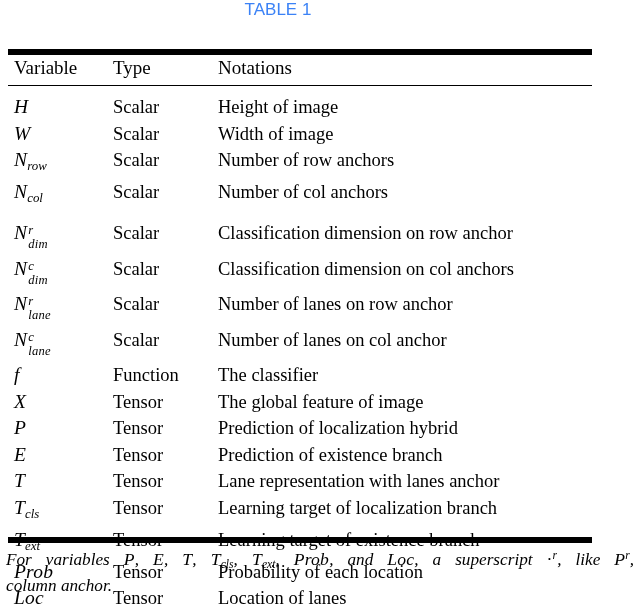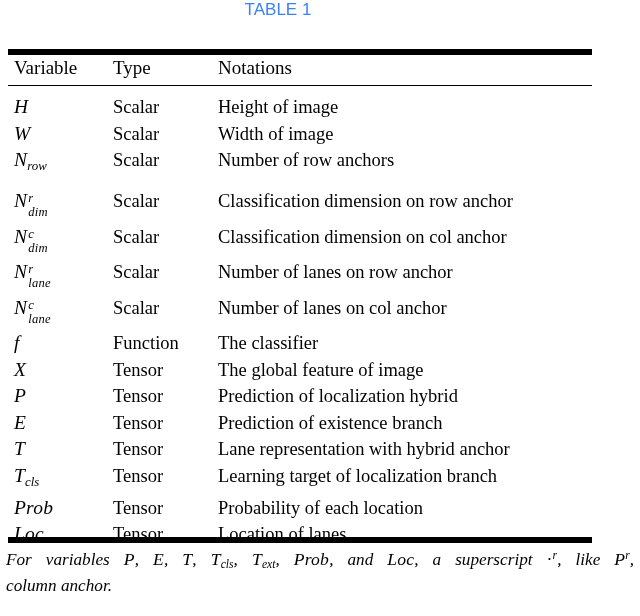--- a/index.html
+++ b/index.html
@@ -185,31 +185,36 @@
         <td>Scalar</td>
         <td>Width of image</td>
       </tr>
 
       <tr>
         <td><span class="math"><span>N</span><span class="sub">row</span></span></td>
         <td>Scalar</td>
         <td>Number of row anchors</td>
       </tr>
 
+      <tr>
+        <td><span class="math"><span>N</span><span class="sub">col</span></span></td>
+        <td>Scalar</td>
+        <td>Number of col anchors</td>
+      </tr>
 
       <tr class="spaced">
         <td><span class="math"><span>N</span><span class="updown"><span class="u">r</span><span class="d">dim</span></span><span class="pad-dim"></span></span></td>
         <td>Scalar</td>
         <td>Classification dimension on row anchor</td>
       </tr>
 
       <tr class="spaced">
         <td><span class="math"><span>N</span><span class="updown"><span class="u">c</span><span class="d">dim</span></span><span class="pad-dim"></span></span></td>
         <td>Scalar</td>
-        <td>Classification dimension on col anchor</td>
+        <td>Classification dimension on col anchors</td>
       </tr>
 
       <tr class="spaced">
         <td><span class="math"><span>N</span><span class="updown"><span class="u">r</span><span class="d">lane</span></span><span class="pad-lane"></span></span></td>
         <td>Scalar</td>
         <td>Number of lanes on row anchor</td>
       </tr>
 
       <tr class="spaced">
         <td><span class="math"><span>N</span><span class="updown"><span class="u">c</span><span class="d">lane</span></span><span class="pad-lane"></span></span></td>
@@ -237,29 +242,34 @@
 
       <tr>
         <td><span class="math"><span>E</span></span></td>
         <td>Tensor</td>
         <td>Prediction of existence branch</td>
       </tr>
 
       <tr>
         <td><span class="math"><span>T</span></span></td>
         <td>Tensor</td>
-        <td>Lane representation with hybrid anchor</td>
+        <td>Lane representation with lanes anchor</td>
       </tr>
 
       <tr>
         <td><span class="math"><span>T</span><span class="sub">cls</span></span></td>
         <td>Tensor</td>
         <td>Learning target of localization branch</td>
       </tr>
 
+      <tr>
+        <td><span class="math"><span>T</span><span class="sub">ext</span></span></td>
+        <td>Tensor</td>
+        <td>Learning target of existence branch</td>
+      </tr>
 
       <tr>
         <td><span class="math"><span>Prob</span></span></td>
         <td>Tensor</td>
         <td>Probability of each location</td>
       </tr>
 
       <tr>
         <td><span class="math"><span>Loc</span></span></td>
         <td>Tensor</td>

